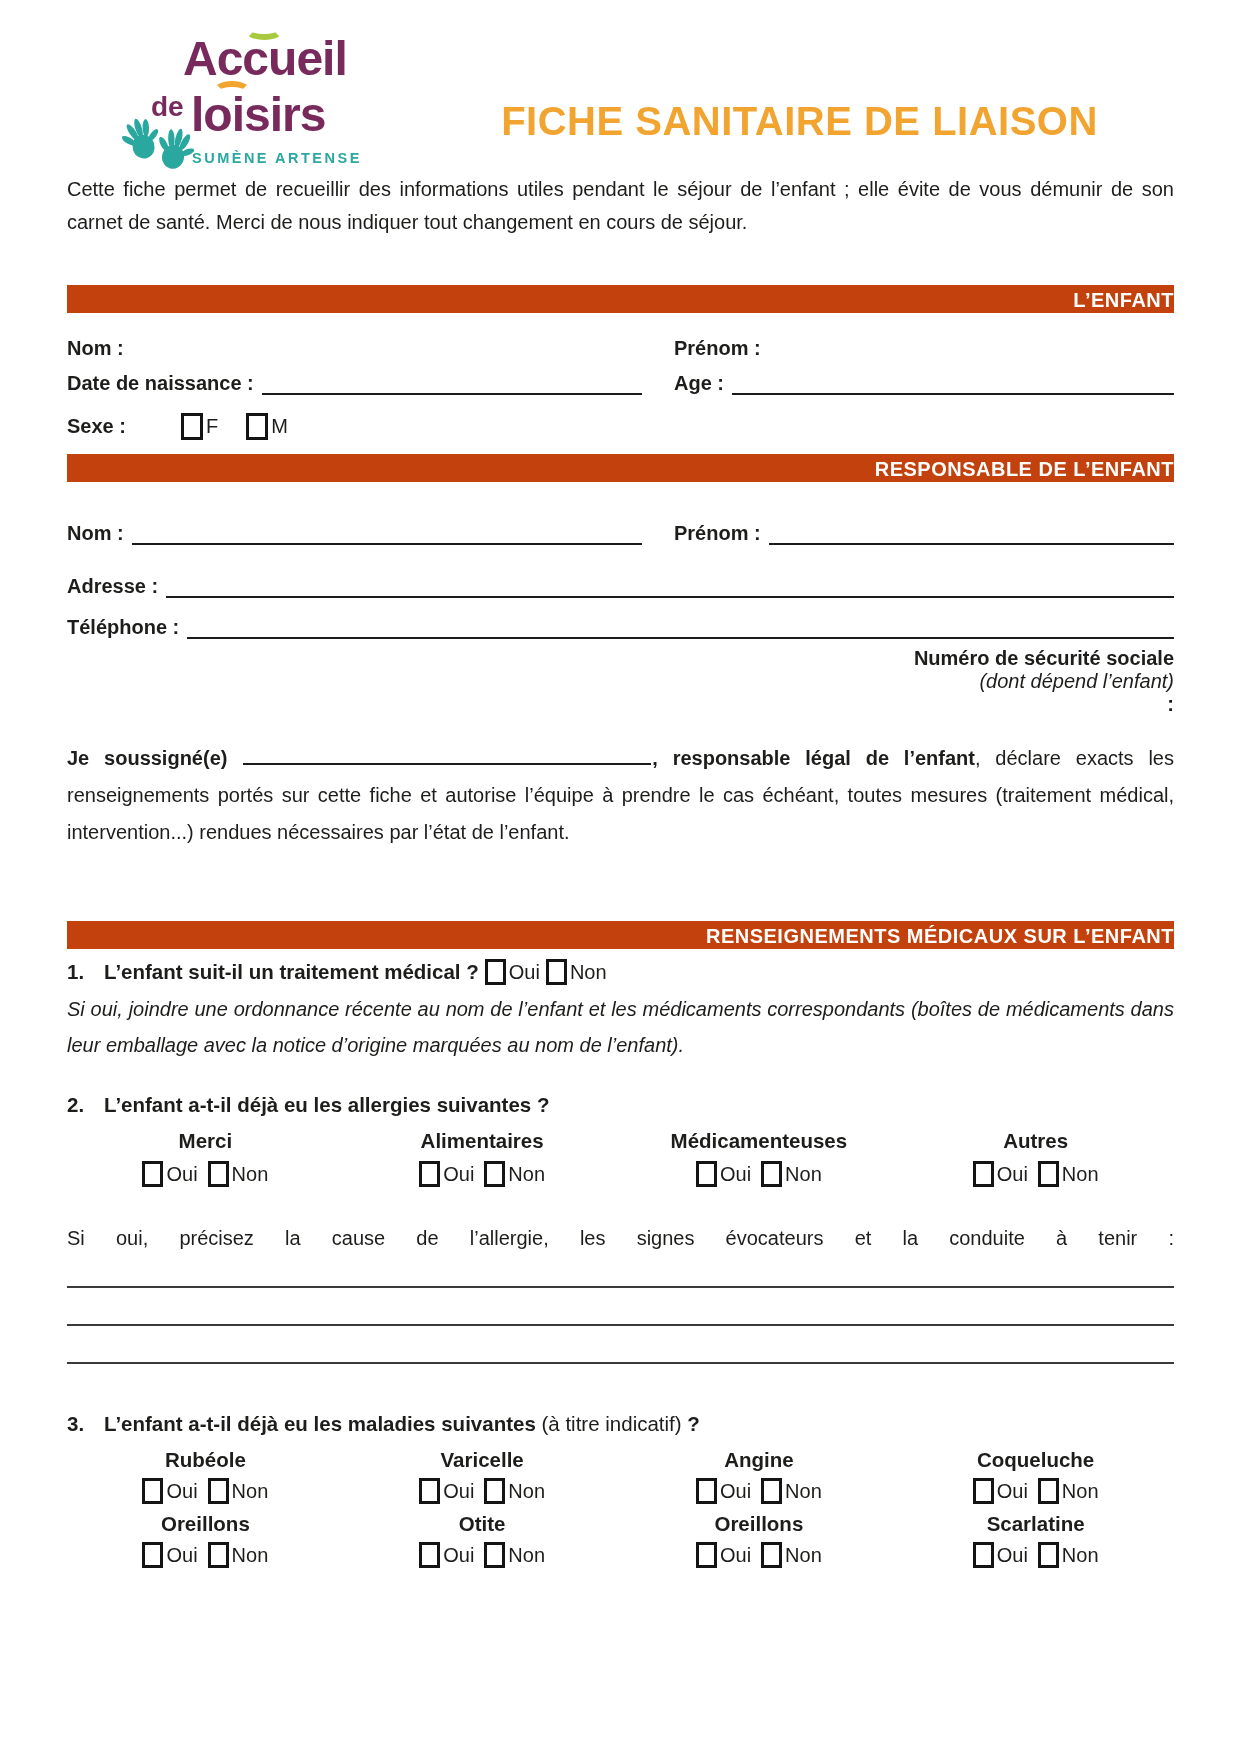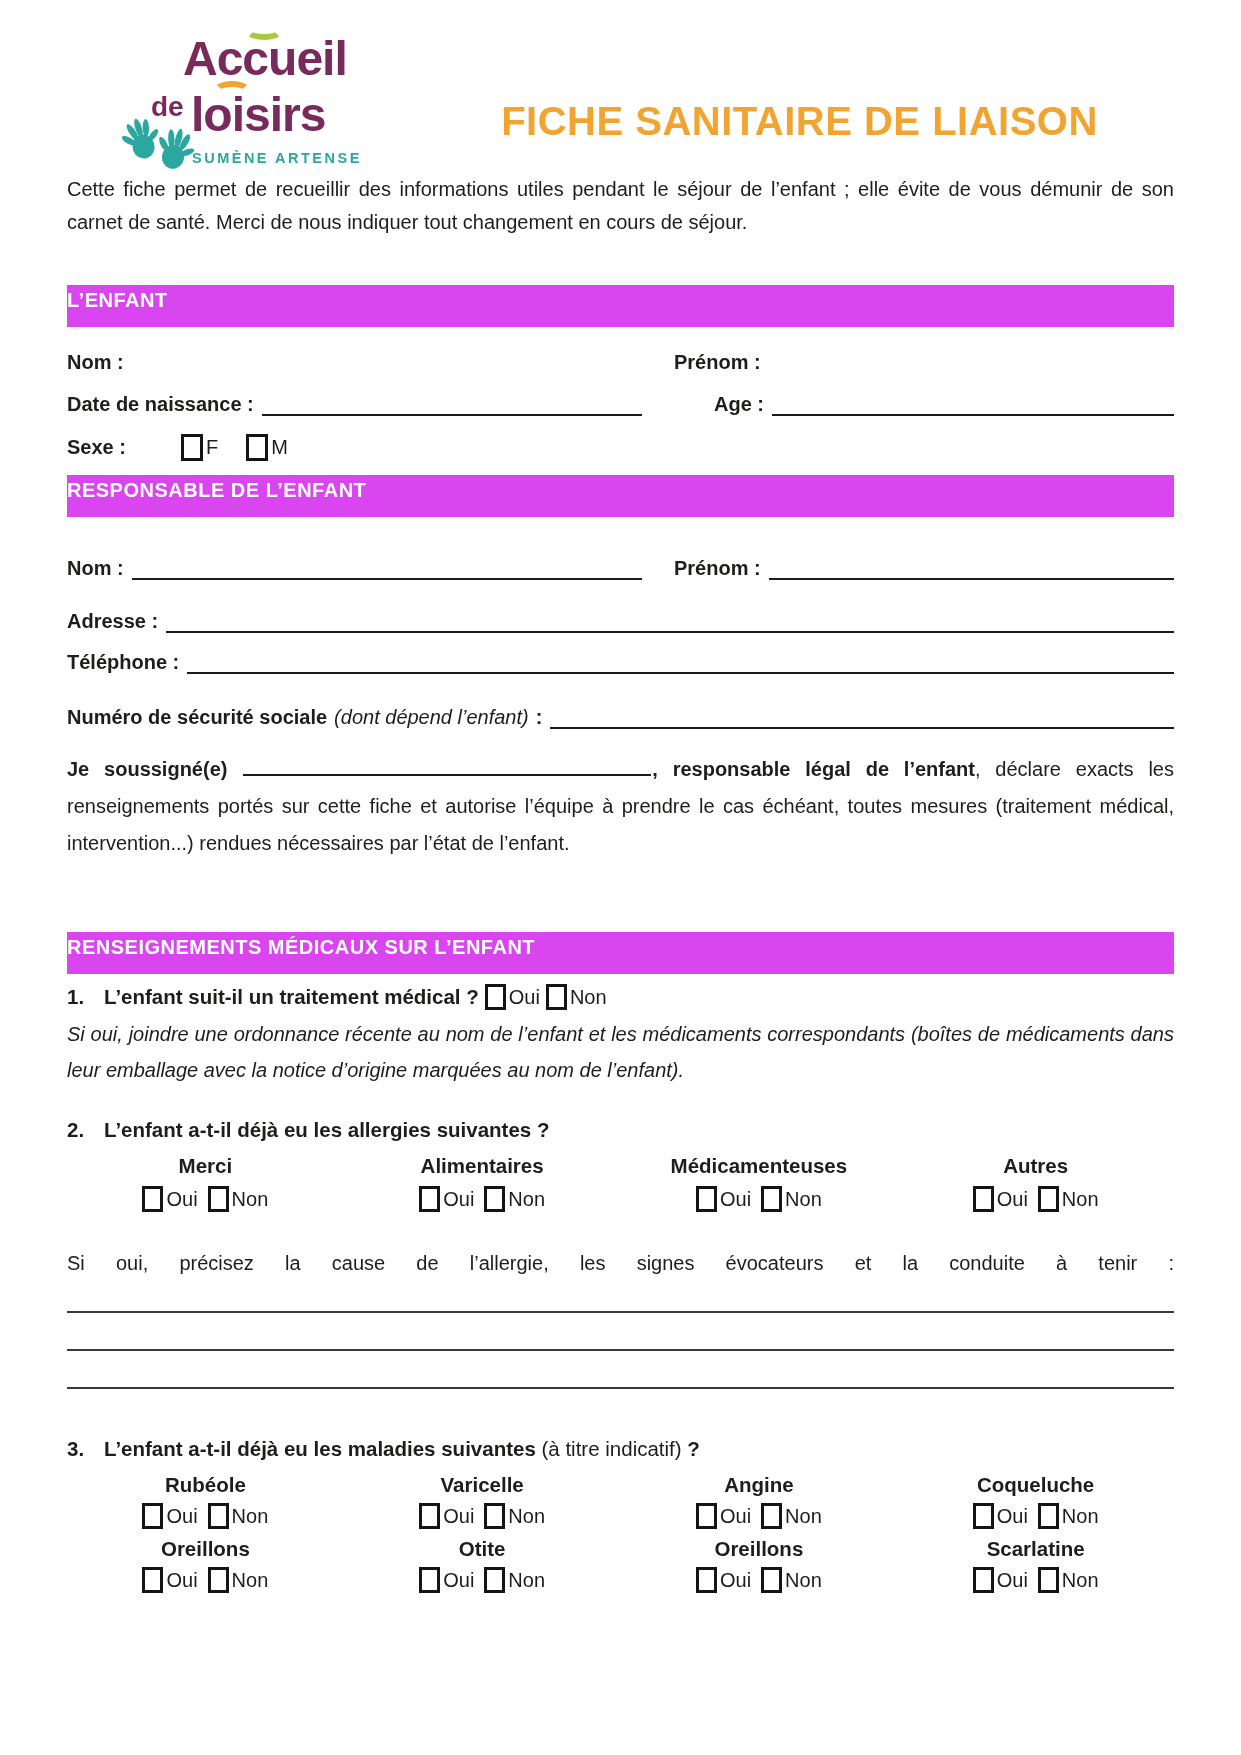--- a/index.html
+++ b/index.html
@@ -20,41 +20,41 @@
   .l-accueil { position:absolute; left:58px; top:6px; font-size:48px; font-weight:700; color:#772a5b; letter-spacing:-1px; }
   .l-breve { position:absolute; left:120px; top:-4px; width:38px; height:19px; border:6px solid transparent; border-bottom-color:#a9c93f; border-radius:50%; }
   .l-de { position:absolute; left:26px; top:66px; font-size:28px; font-weight:700; color:#772a5b; }
   .l-loisirs { position:absolute; left:66px; top:62px; font-size:48px; font-weight:700; color:#772a5b; letter-spacing:-1px; }
   .l-arc { position:absolute; left:88px; top:56px; width:38px; height:20px; border:6px solid transparent; border-top-color:#f2a431; border-radius:50%; }
   .l-hands { position:absolute; left:-6px; top:84px; }
   .l-sub { position:absolute; left:67px; top:125px; font-size:14.5px; font-weight:700; color:#2aa8a0; letter-spacing:2.5px; white-space:nowrap; }
   .title { flex:1; text-align:center; padding-top:74px; font-size:40px; font-weight:700; color:#f2a431; letter-spacing:0.5px; white-space:nowrap; }
   
   .intro { margin-top:6px; font-size:20px; line-height:1.65; text-align:justify; }
-  .banner { height:42px; line-height:30px; background:#d946ef; color:#ffffff; font-weight:700; font-size:20px; text-align:left; letter-spacing:0.5px; }
+  .banner { height:28px; line-height:30px; background:#c2410c; color:#ffffff; font-weight:700; font-size:20px; text-align:right; letter-spacing:0.5px; }
   .banner.b1 { margin-top:46px; }
   .banner.b2 { margin-top:14px; }
   .banner.b3 { margin-top:70px; }
   
   .frow { display:flex; align-items:flex-end; font-size:20px; }
   .frow .lbl { font-weight:700; white-space:nowrap; }
   .frow .ita { font-style:italic; font-weight:400; margin-left:7px; white-space:nowrap; }
   .frow .lbl2 { font-weight:700; margin-left:7px; }
   .line { flex:1; border-bottom:2px solid #1b1b1b; margin-left:8px; height:1.15em; }
   .colL { flex:0 0 575px; display:flex; align-items:flex-end; }
   .colR { flex:1; display:flex; align-items:flex-end; margin-left:32px; }
   .r-nomprenom { margin-top:24px; }
-  .r-dob { margin-top:19px;gap:40px; }
+  .r-dob { margin-top:12px; }
   .r-sexe { margin-top:18px; align-items:center; }
   .r-sexe .cb { margin-left:55px; }
   .r-sexe .cb + .cbl + .cb { margin-left:28px; }
   .r-nom2 { margin-top:40px; }
   .r-adresse { margin-top:30px; }
   .r-tel { margin-top:18px; }
-  .r-secu { margin-top:32px; }
+  .r-secu { margin-top:8px;flex-direction:column; }
   
   .cb { display:inline-block; width:22px; height:27px; border:3px solid #141414; background:#fff; vertical-align:middle; flex:0 0 auto; }
   .cb.small { width:21px; height:26px; }
   .cbl { font-size:20px; margin-left:3px; vertical-align:middle; }
   
   .para { font-size:20px; line-height:1.85; text-align:justify; }
   .soussigne { margin-top:22px; }
   .inline-line { display:inline-block; width:408px; border-bottom:2px solid #1b1b1b; height:2px; vertical-align:baseline; margin:0 1px; }
   
   .q { display:flex; margin-top:10px; font-size:20.5px; align-items:center; }

